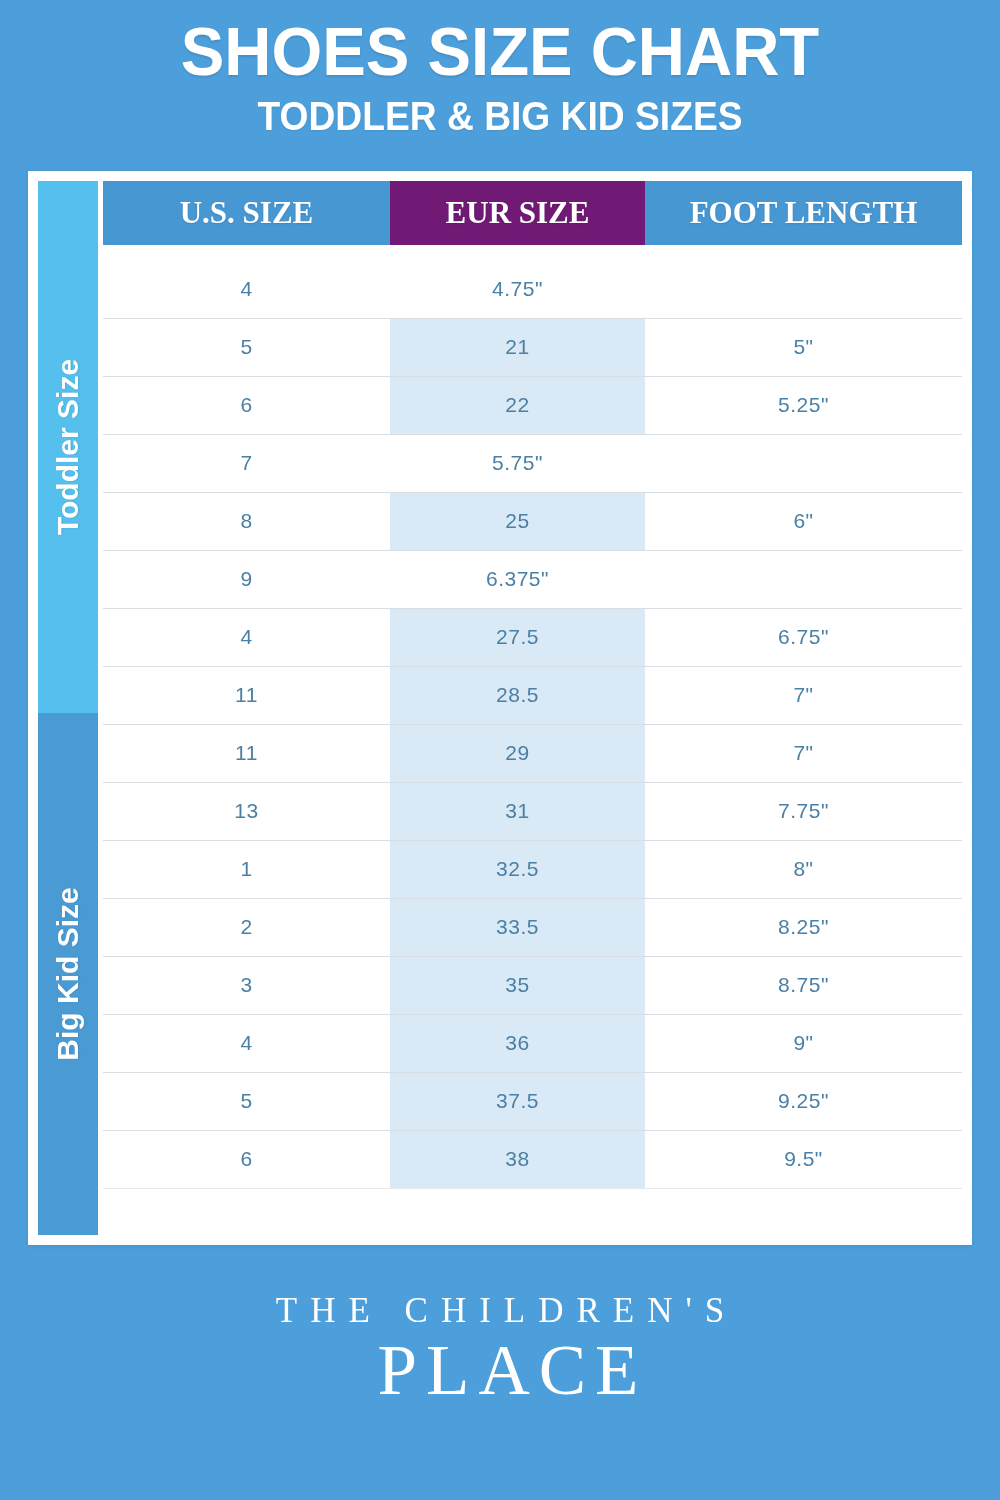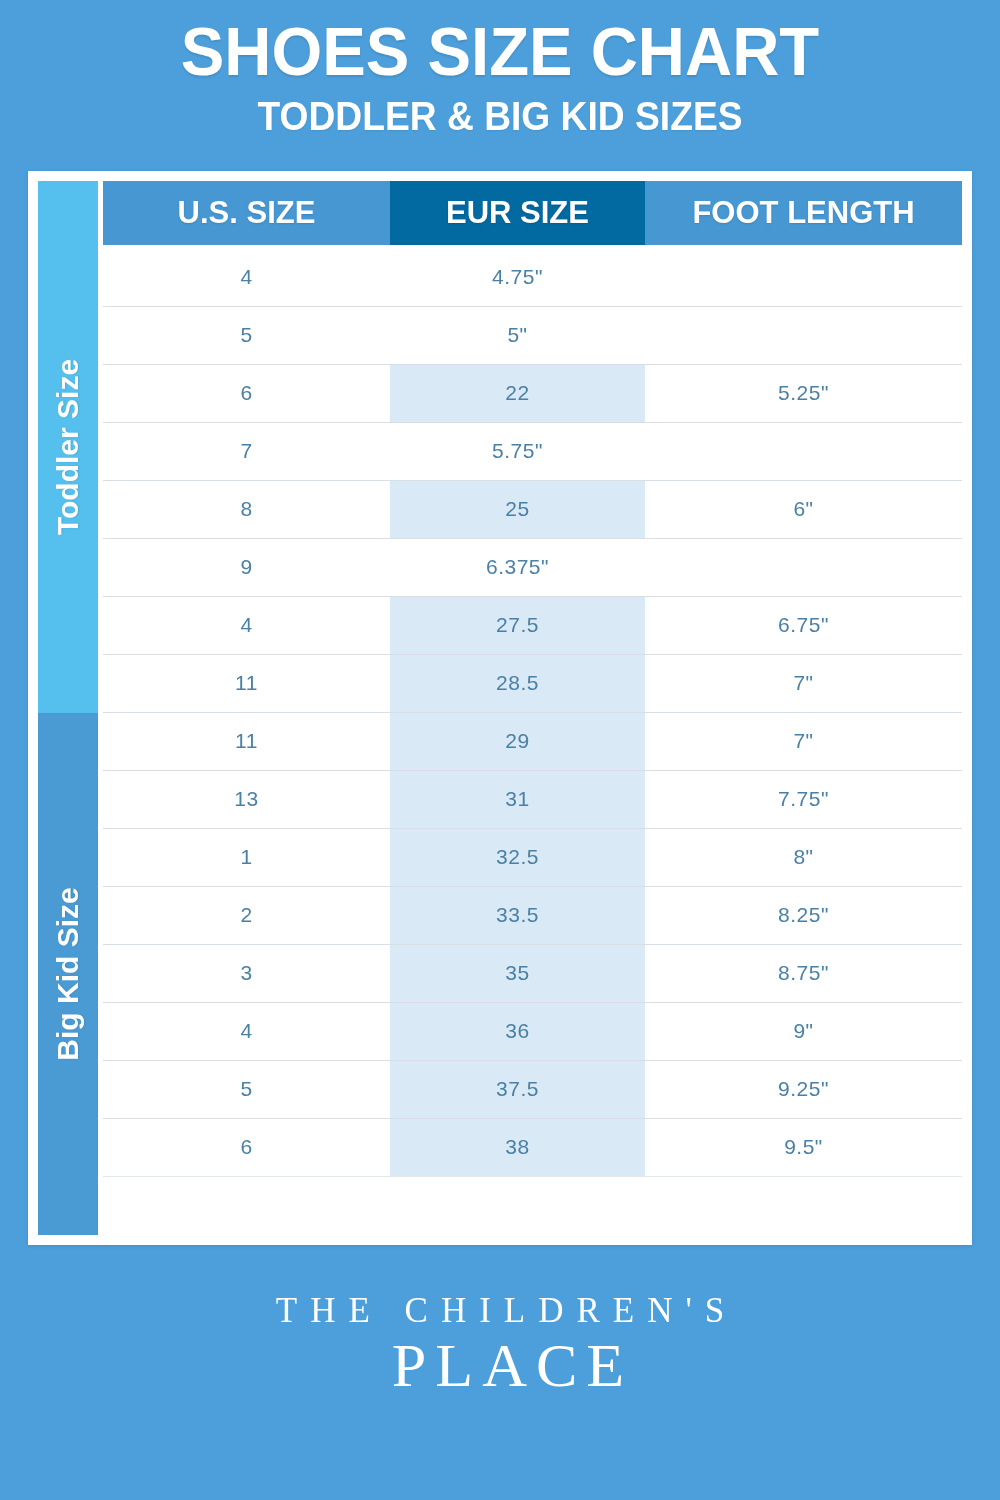--- a/index.html
+++ b/index.html
@@ -51,33 +51,34 @@
     color: #ffffff;
     font-weight: bold;
     font-size: 30px;
     text-shadow: 0 1px 2px rgba(0,0,0,0.10);
   }
   .main-table { width: 859px; }
   .head-row {
     display: grid;
     grid-template-columns: 287px 255px 317px;
     height: 64px;
-    margin-bottom: 4px;
+    margin-bottom: 16px;
+    font-family: Liberation Serif, serif;
   }
   .head-cell {
     display: flex;
     align-items: center;
     justify-content: center;
     color: #ffffff;
     font-weight: bold;
     font-size: 31px;
     text-shadow: 0 1px 2px rgba(0,0,0,0.12);
   }
   .head-us, .head-foot { background: #4797d2; }
-  .head-eur { background: #0369a1; }
+  .head-eur { background: #701a75; }
   .rows { }
   .row {
     display: grid;
     grid-template-columns: 287px 255px 317px;
     height: 58px;
     border-bottom: 1px solid #d8dee4;
   }
   .row:last-child { border-bottom: 1px solid #e3e8ec; }
   .cell {
     display: flex;
@@ -94,21 +95,21 @@
     text-align: center;
     color: #ffffff;
     font-family: "Liberation Serif", serif;
   }
   .brand-top {
     font-size: 35px;
     letter-spacing: 13px;
     padding-left: 13px; 
   }
   .brand-bottom {
-    font-size: 62px;
+    font-size: 71px;
     letter-spacing: 9px;
     padding-left: 25px;
     line-height: 1.05;
     margin-top: 2px;
   }
 </style>
 </head>
 <body>
 
 <div class="page-header">
@@ -131,20 +132,21 @@
       <div class="head-cell head-eur">EUR SIZE</div>
       <div class="head-cell head-foot">FOOT LENGTH</div>
     </div>
     <div class="rows" id="rows-container">
         <div class="row">
           <div class="cell us">4</div>
           <div class="cell foot">4.75"</div>
         </div>
         <div class="row">
           <div class="cell us">5</div>
+          <div class="cell eur">21</div>
           <div class="cell foot">5"</div>
         </div>
         <div class="row">
           <div class="cell us">6</div>
           <div class="cell eur">22</div>
           <div class="cell foot">5.25"</div>
         </div>
         <div class="row">
           <div class="cell us">7</div>
           <div class="cell foot">5.75"</div>

